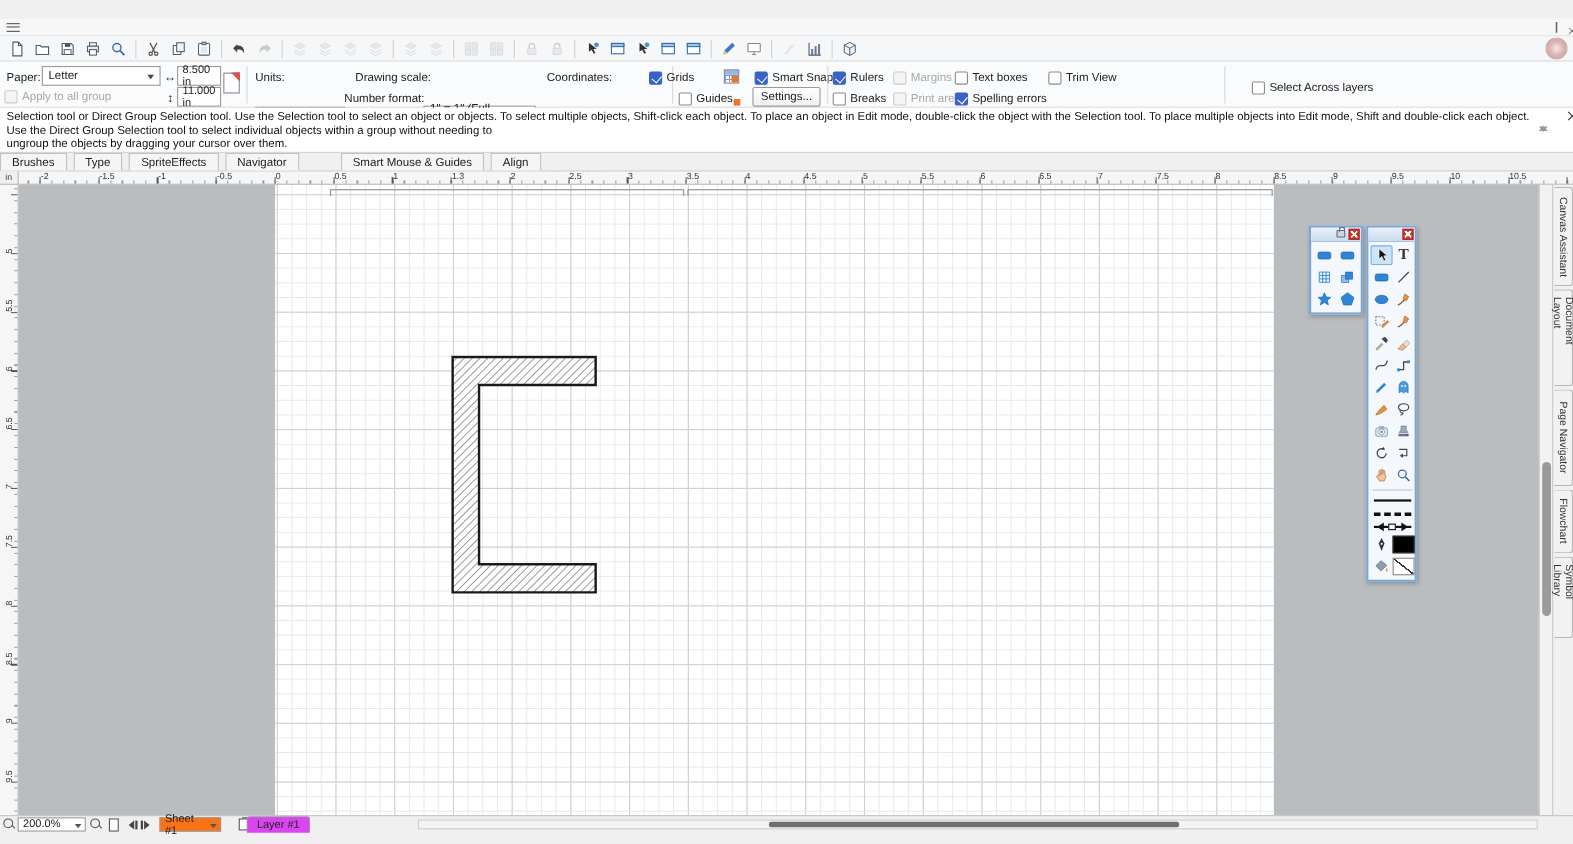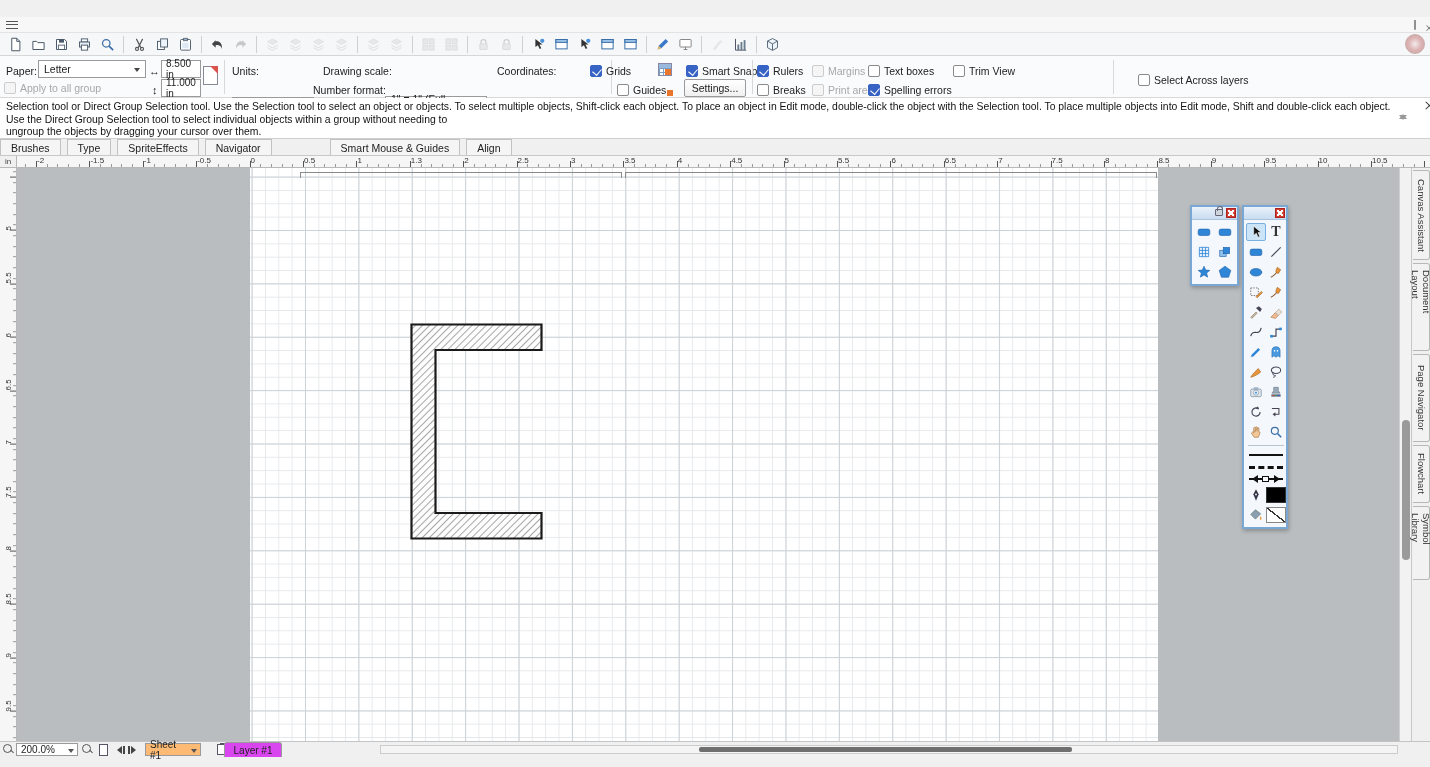--- a/index.html
+++ b/index.html
@@ -66,21 +66,21 @@
   .infobar { position:absolute; left:0; top:98px; width:1430px; height:41px; background:#ffffff; border-bottom:1px solid #cfcfcf; }
   .infotext { position:absolute; left:6px; top:3px; width:1385px; font-size:10.4px; line-height:12.5px; color:#111; }
   .info-up { position:absolute; right:23px; top:4px; } .info-dn { position:absolute; right:23px; bottom:6px; }
   .tri-up { width:0;height:0;border:4px solid transparent;border-bottom:5px solid #9a9a9a; }
   .tri-dn { width:0;height:0;border:4px solid transparent;border-top:5px solid #9a9a9a; }
   .info-x { position:absolute; right:5px; top:3px; }
 
   
   .paneltabs { position:absolute; left:0; top:139px; width:1430px; height:17px; background:#f0f0f0; border-bottom:1px solid #c8c8c8; display:flex; align-items:flex-end; }
   .ptab { height:16px; padding:0 10px; display:flex; align-items:center; font-size:10.5px; background:#f5f5f5; border:1px solid #c2c2c2; border-bottom:none; margin-right:6px; }
-  .ptab.gapbefore { margin-left:52px;text-align:center; }
+  .ptab.gapbefore { margin-left:32px;text-align:center; }
 
   
   .hruler { position:absolute; left:0; top:156px; width:1430px; height:12px; background:#f6f6f6; border-bottom:1px solid #b8b8b8;
             background-image:repeating-linear-gradient(90deg,#555 0 1px,transparent 1px 53.4px),
                              repeating-linear-gradient(90deg,#999 0 1px,transparent 1px 10.68px);
             background-size:100% 6px,100% 3px; background-position:36px bottom,3.96px bottom; background-repeat:repeat-x; }
   .hlab { position:absolute; top:0; font-size:8px; color:#333; }
   .corner { position:absolute; left:0; top:156px; width:17px; height:12px; background:#f0f0f0; border-right:1px solid #b8b8b8; border-bottom:1px solid #b8b8b8; font-size:8px; display:flex; align-items:center; justify-content:center; color:#444; z-index:5; }
 
   
@@ -137,21 +137,21 @@
   .bottombar { position:absolute; left:0; top:741px; width:1430px; height:15px; background:#f0f0f0; border-top:1px solid #c4c4c4; }
   .bb { position:absolute; top:0; height:15px; display:flex; align-items:center; font-size:10px; }
   .zoomsel { border:1px solid #9a9a9a; background:#fff; height:13px; width:62px; display:flex; align-items:center; padding:0 12px 0 4px; position:relative; font-size:10px; }
   .zoomsel::after { content:""; position:absolute; right:3px; top:5px; border:3px solid transparent; border-top:4px solid #555; }
   .mag { width:11px; height:11px; position:relative; }
   .mag::before { content:""; position:absolute; left:0; top:0; width:7px; height:7px; border:1.4px solid #555; border-radius:50%; }
   .mag::after { content:""; position:absolute; left:7px; top:7px; width:4px; height:1.4px; background:#555; transform:rotate(45deg); }
   .tri-l { width:0;height:0;border:4px solid transparent;border-right:5px solid #444; }
   .tri-r { width:0;height:0;border:4px solid transparent;border-left:5px solid #444; }
   .bar-v { width:1.6px; height:8px; background:#444; }
-  .sheetsel { border:1px solid #9a9a9a; background:#fdba74; height:13px; width:56px; display:flex; align-items:center; padding:0 12px 0 4px; position:relative; font-size:10px; }
+  .sheetsel { border:1px solid #9a9a9a; background:#f97316; height:13px; width:56px; display:flex; align-items:center; padding:0 12px 0 4px; position:relative; font-size:10px; }
   .sheetsel::after { content:""; position:absolute; right:3px; top:5px; border:3px solid transparent; border-top:4px solid #555; }
   .pageglyph { width:9px; height:12px; background:#fff; border:1px solid #556; }
   .dupglyph { width:10px; height:11px; background:#fff; border:1px solid #556; box-shadow:2px -2px 0 -1px #556; }
   .layertab { position:absolute; left:224px; top:0; height:15px; width:58px; background:#d946ef; border:1px solid #9a9a9a; border-bottom:none; border-radius:3px 3px 0 0; display:flex; align-items:center; justify-content:center; font-size:10px; }
   .hscroll { position:absolute; left:380px; top:3px; width:1018px; height:9px; background:#f4f4f4; border:1px solid #cccccc; }
   .hthumb { position:absolute; left:318px; top:1px; width:373px; height:5px; background:#6f6f6f; border-radius:2px; }
 
   
   .statusbar { position:absolute; left:0; top:756px; width:1430px; height:11px; background:#f0f0f0; border-top:1px solid #c8c8c8; font-size:9.8px; color:#222; }
   .scell { position:absolute; top:0; height:11px; display:flex; align-items:center; border-left:1px solid #cfcfcf; padding-left:5px; }

